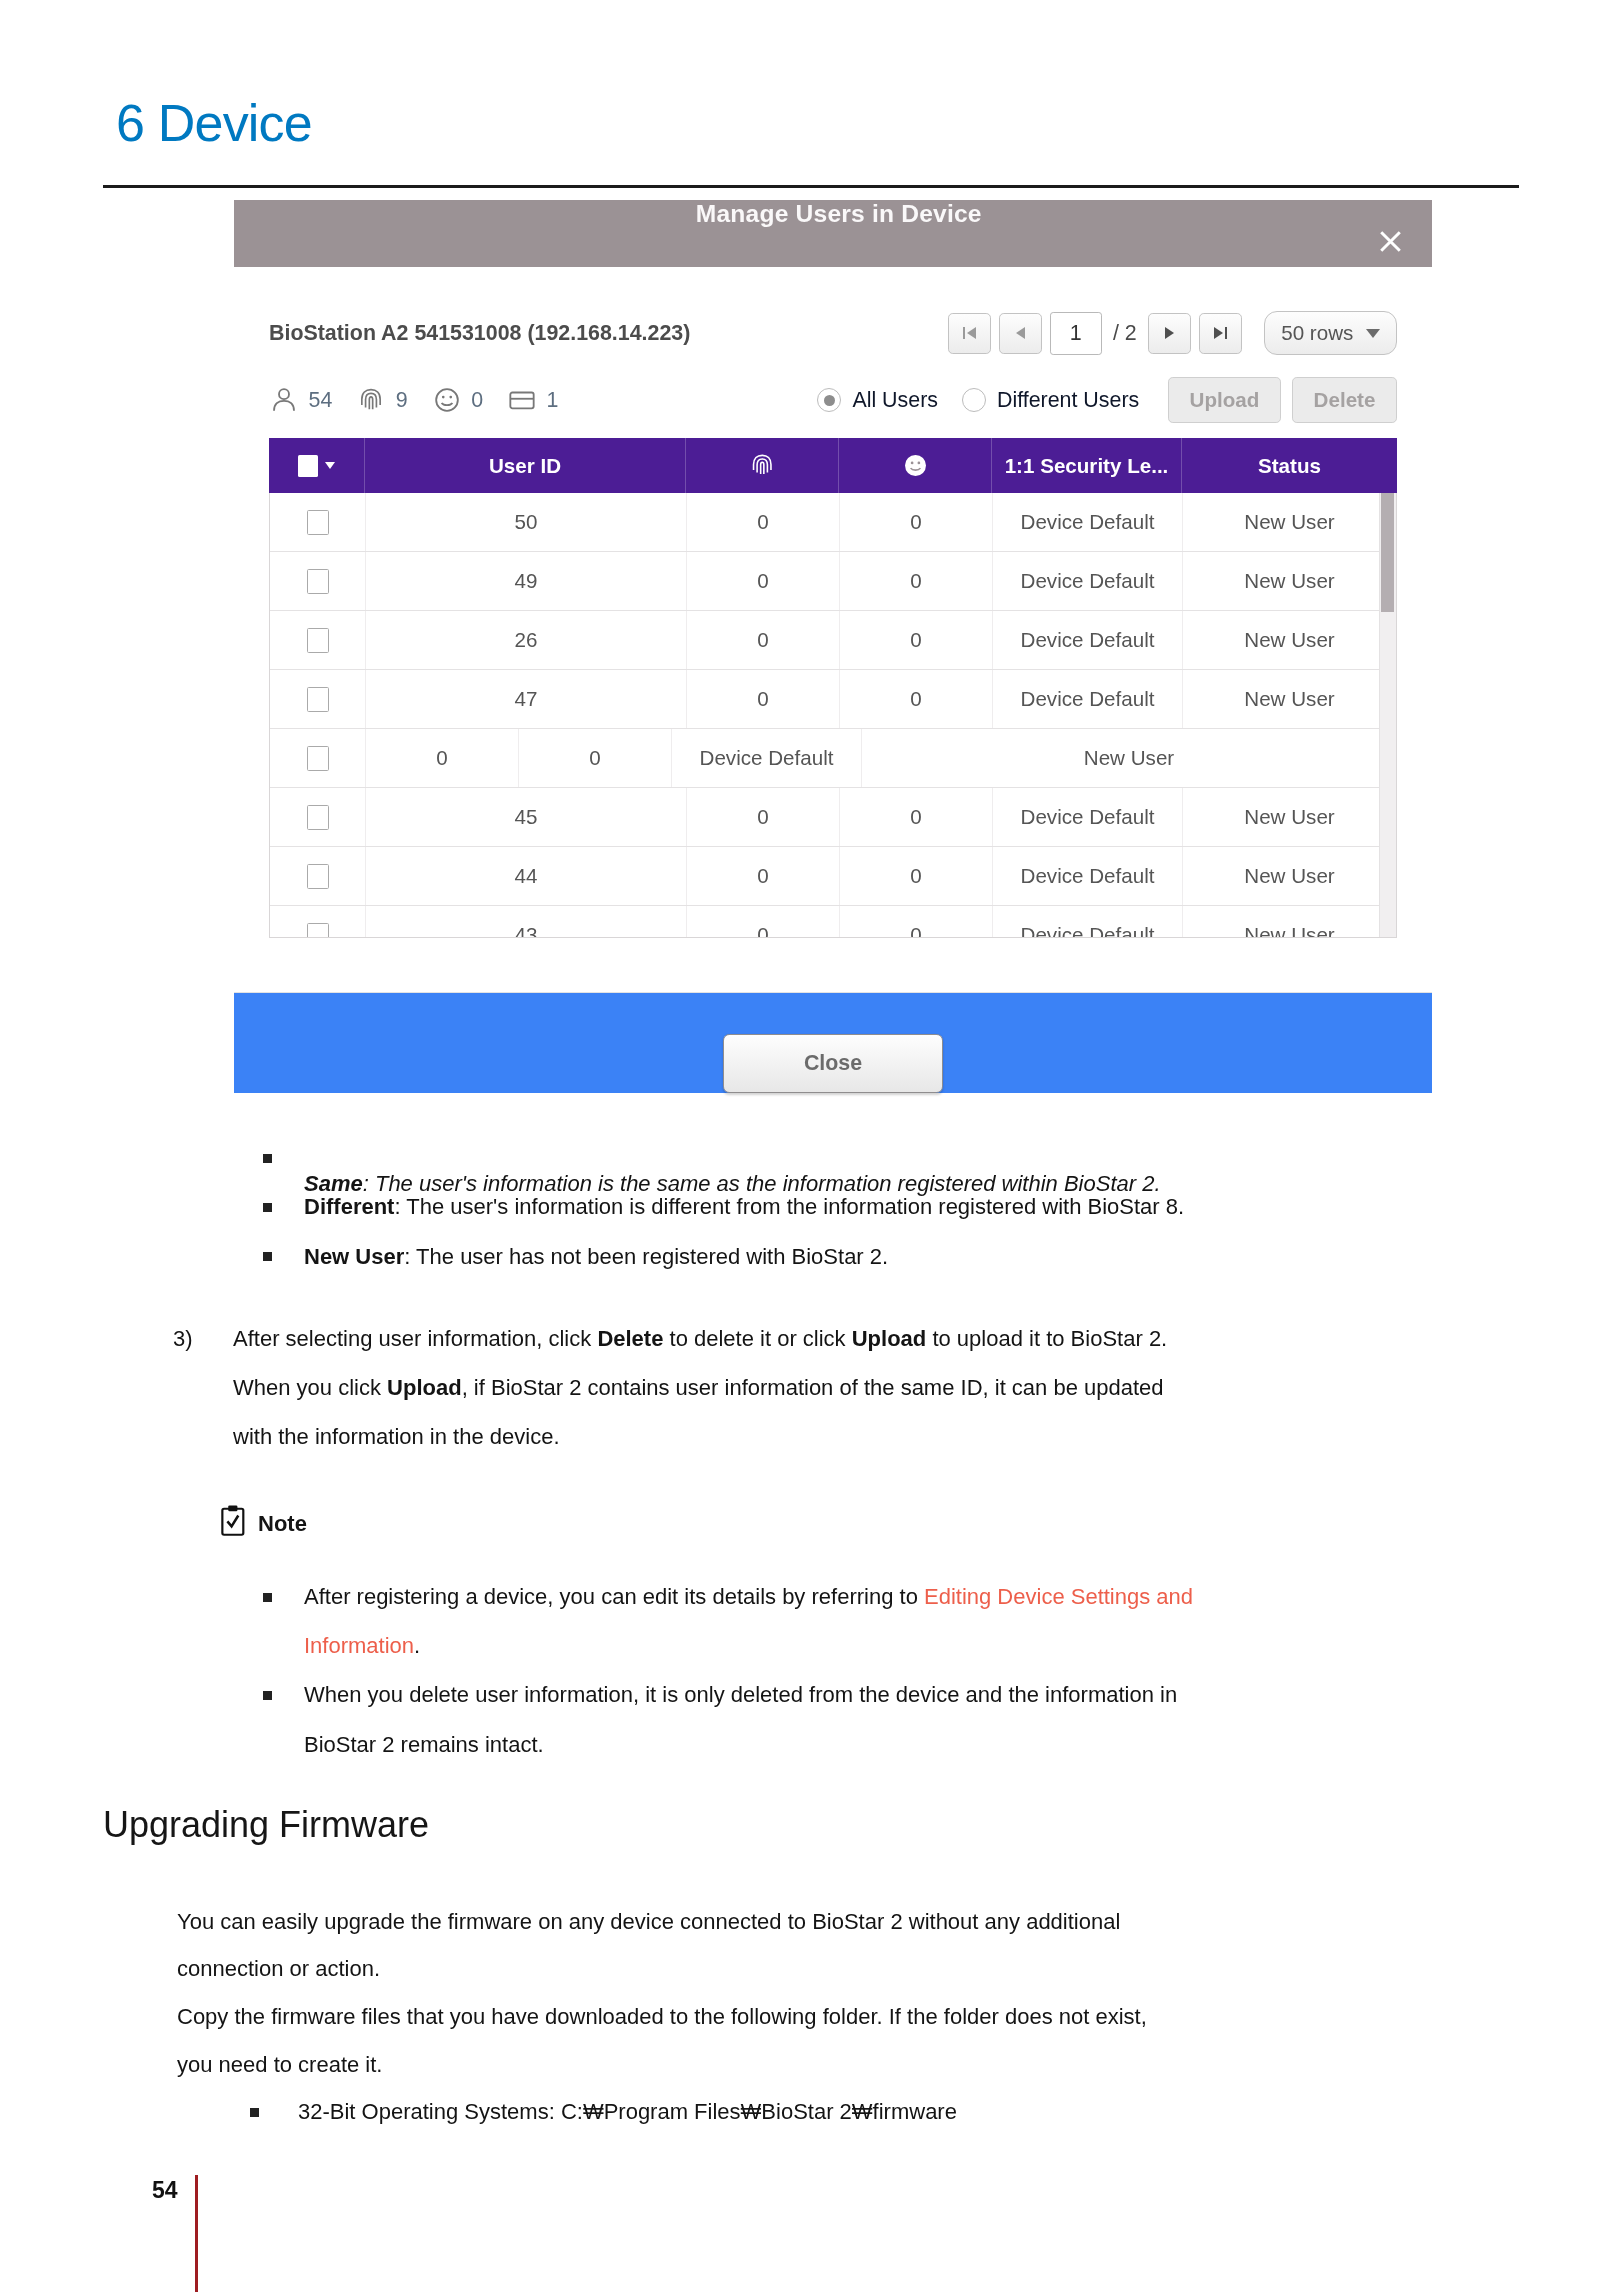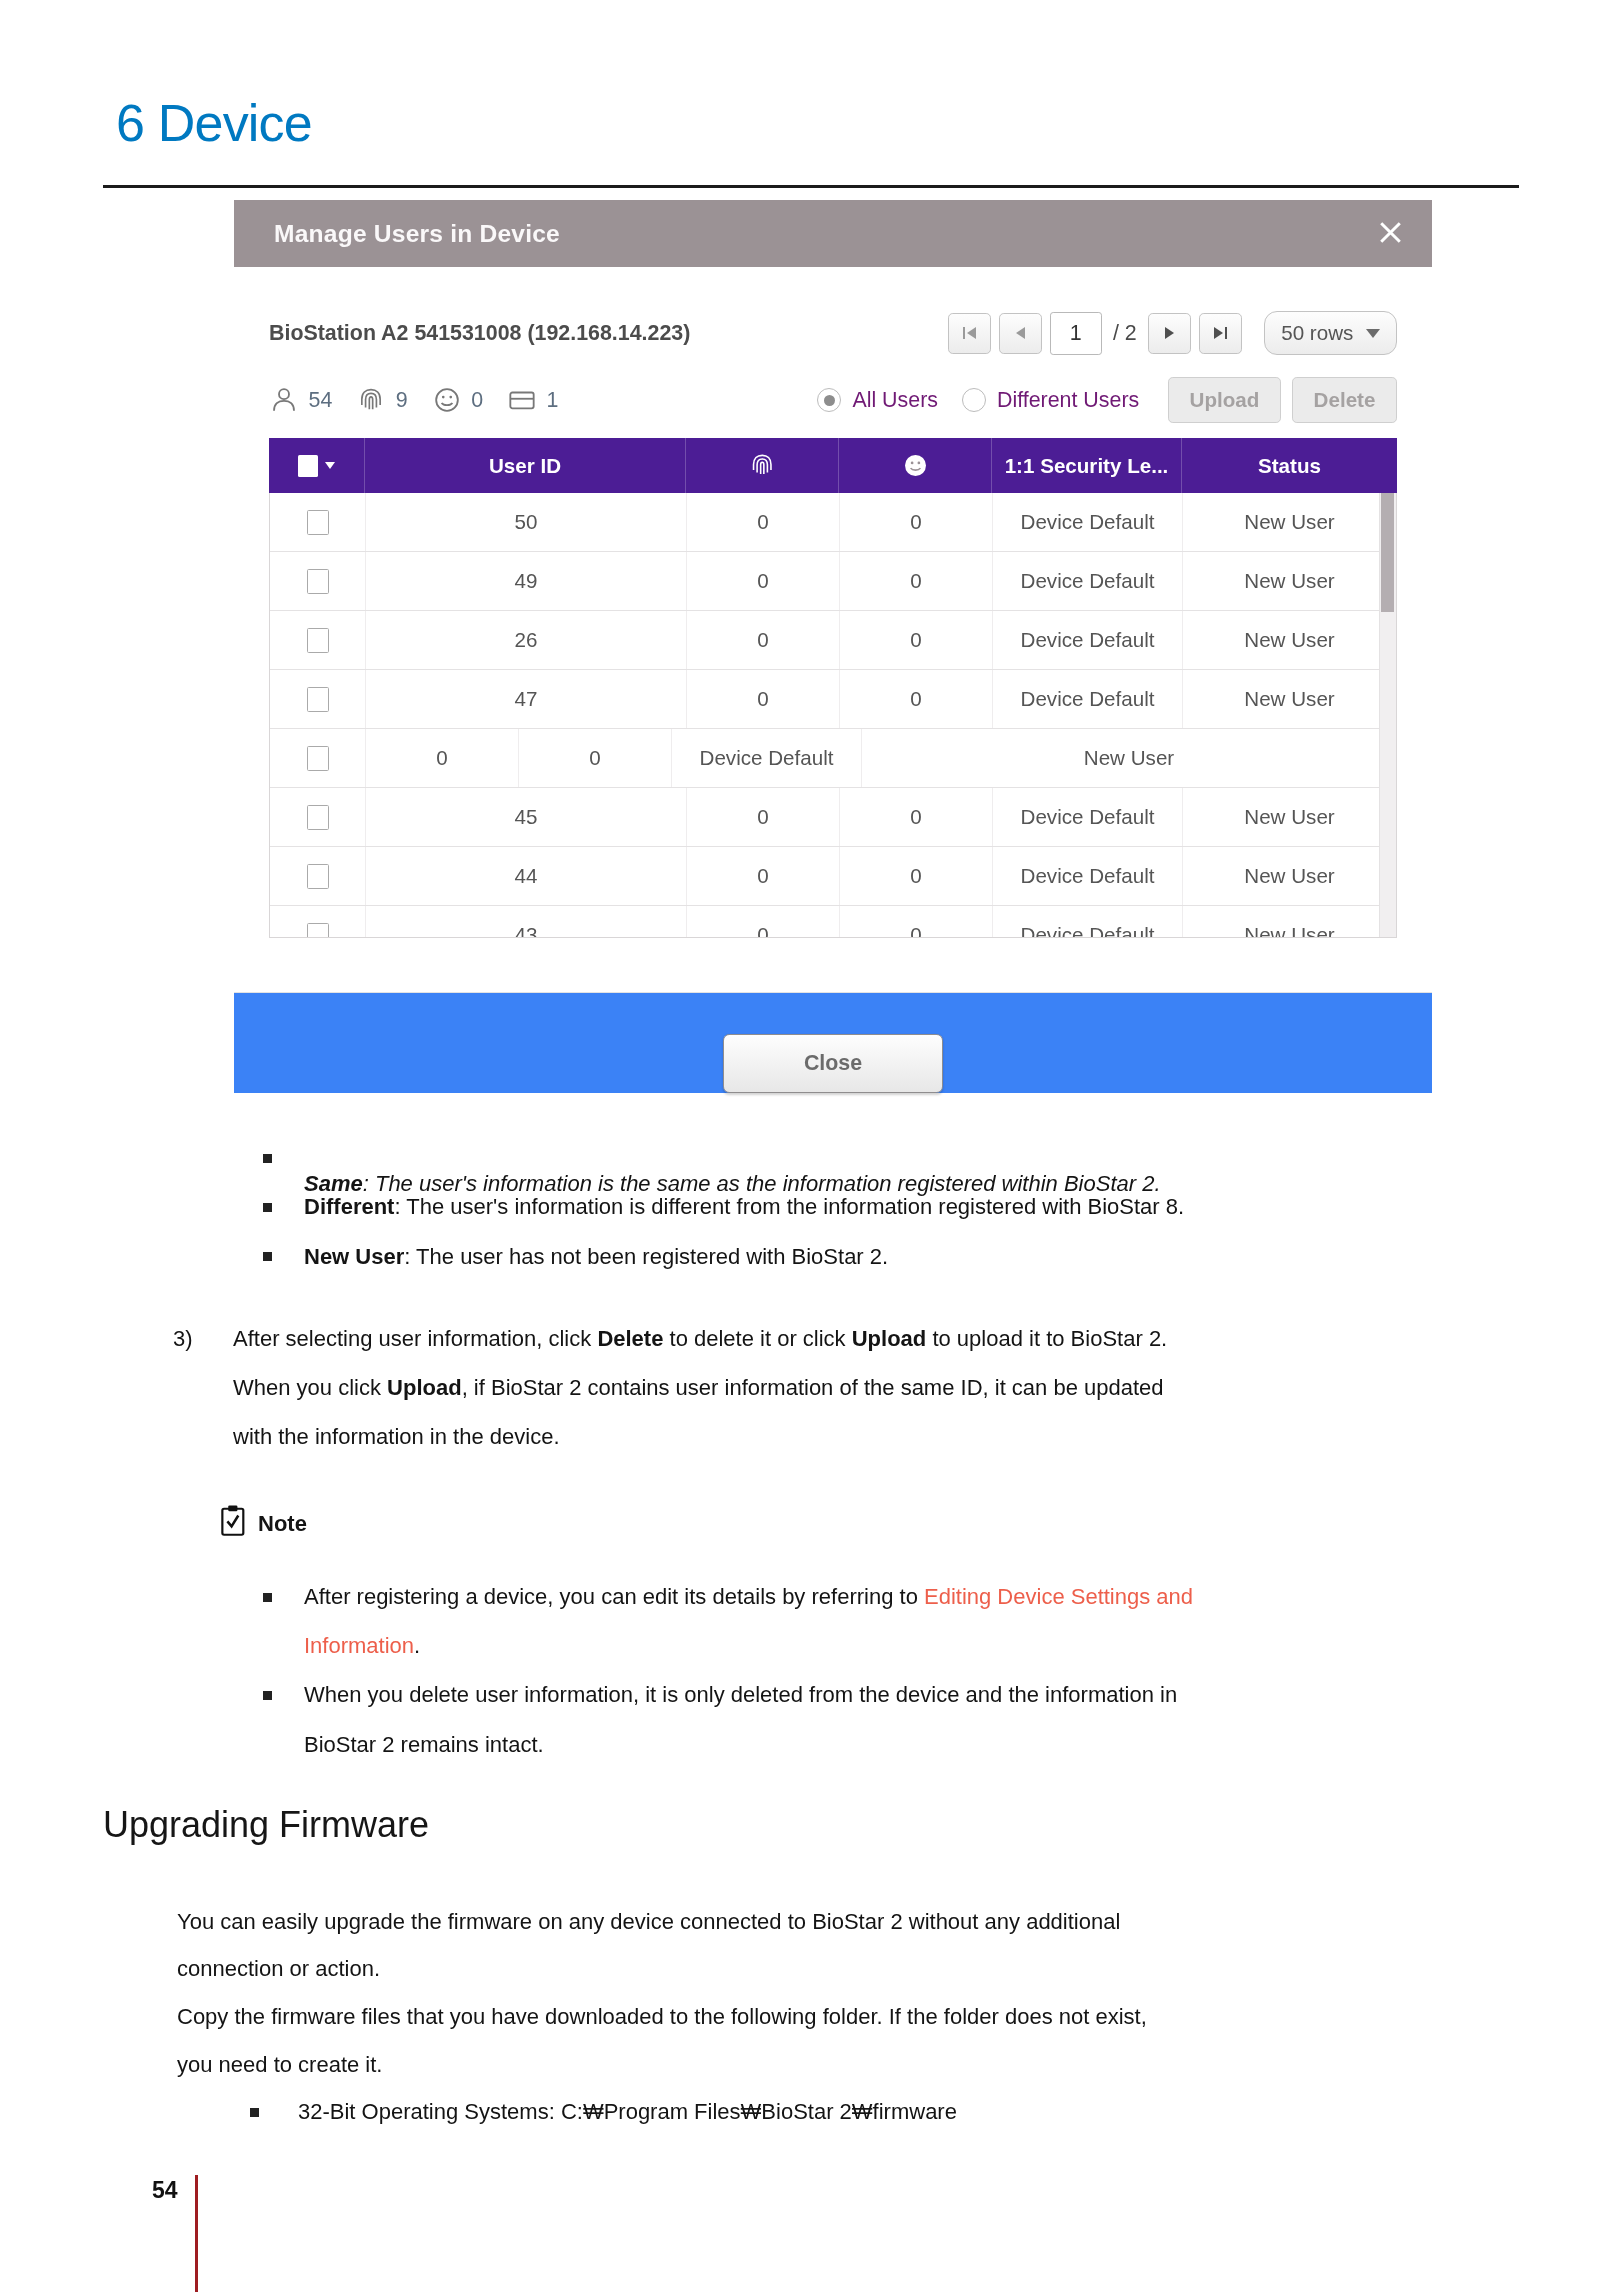--- a/index.html
+++ b/index.html
@@ -10,21 +10,21 @@
   }
   .abs { position:absolute; white-space:nowrap; }
 
   
   .chapter { left:116px; top:93px; font-size:52px; color:#0079c1; letter-spacing:-0.8px; }
   .rule { left:103px; top:185px; width:1416px; height:3.2px; background:#1b1b1b; }
 
   
   .dialog { position:absolute; left:234px; top:200px; width:1198px; height:893px; background:#ffffff; }
   .dlg-header { position:absolute; left:0; top:0; right:0; height:67px; background:#9b9295;
-    display:flex; align-items:center; padding:0 28.5px 0 40px; }
+    display:flex; align-items:center; padding:0 28.5px 0 40px;flex-direction:column; }
   .dlg-title { font-size:24.6px; font-weight:bold; color:#faf8f9; letter-spacing:0.2px; }
   .close-x { margin-left:auto; cursor:pointer; }
 
   .device-row { position:absolute; left:35px; right:35px; top:111px; height:44px;
     display:flex; align-items:center; justify-content:space-between; }
   .device-label { font-size:21.4px; font-weight:bold; color:#4c4c4c; }
   .pager { display:flex; align-items:center; gap:8px; }
   .nav-btn { width:43px; height:41px; border:0.8px solid #c3c3c3; border-radius:4.8px;
     background:linear-gradient(#fdfdfd,#ececec); display:flex; align-items:center; justify-content:center; cursor:pointer; }
   .tri-l { width:0; height:0; border-top:6.3px solid transparent; border-bottom:6.3px solid transparent; border-right:9.5px solid currentColor; }
@@ -41,21 +41,21 @@
   .dd-caret { width:0; height:0; border-left:7.1px solid transparent; border-right:7.1px solid transparent; border-top:9.5px solid #6b6b6b; }
 
   .stats-row { position:absolute; left:35px; right:35px; top:176px; height:48px; display:flex; align-items:center; }
   .stat { display:flex; align-items:center; gap:9.5px; margin-right:24px; }
   .stat-num { font-size:21.4px; color:#5d6e80; }
   .radio-item { display:flex; align-items:center; gap:11px; margin-right:24px; }
   .radio-item.first { margin-left:auto; }
   .radio-circle { width:24px; height:24px; border:1.6px solid #bcbcbc; border-radius:50%; background:#fff;
     display:flex; align-items:center; justify-content:center; }
   .radio-circle.on::after { content:""; width:11px; height:11px; border-radius:50%; background:#8d8d8d; }
-  .radio-label { font-size:21.4px; color:#701a75; }
+  .radio-label { font-size:21.4px; color:#0f172a; }
   .btn-gray { height:46px; padding:0 20.6px; background:#ebebeb; border:0.8px solid #cfcfcf; border-radius:4.8px;
     font-size:20.6px; font-weight:bold; color:#a5a2a2; font-family:inherit; cursor:pointer; }
   .btn-gray + .btn-gray { margin-left:11px; }
   .btn-upload { margin-left:4.8px; }
 
   
   .tbl { position:absolute; left:35px; top:238px; width:1128px; }
   .t-head { height:55px; background:#4c1d95; display:flex; align-items:flex-start; color:#fff; }
   .t-cell { display:flex; align-items:center; justify-content:center; height:100%; }
   .c1 { width:95px; } .c2 { width:321px; } .c3 { width:153px; } .c4 { width:153px; } .c5 { width:190px; } .c6 { flex:1; }

